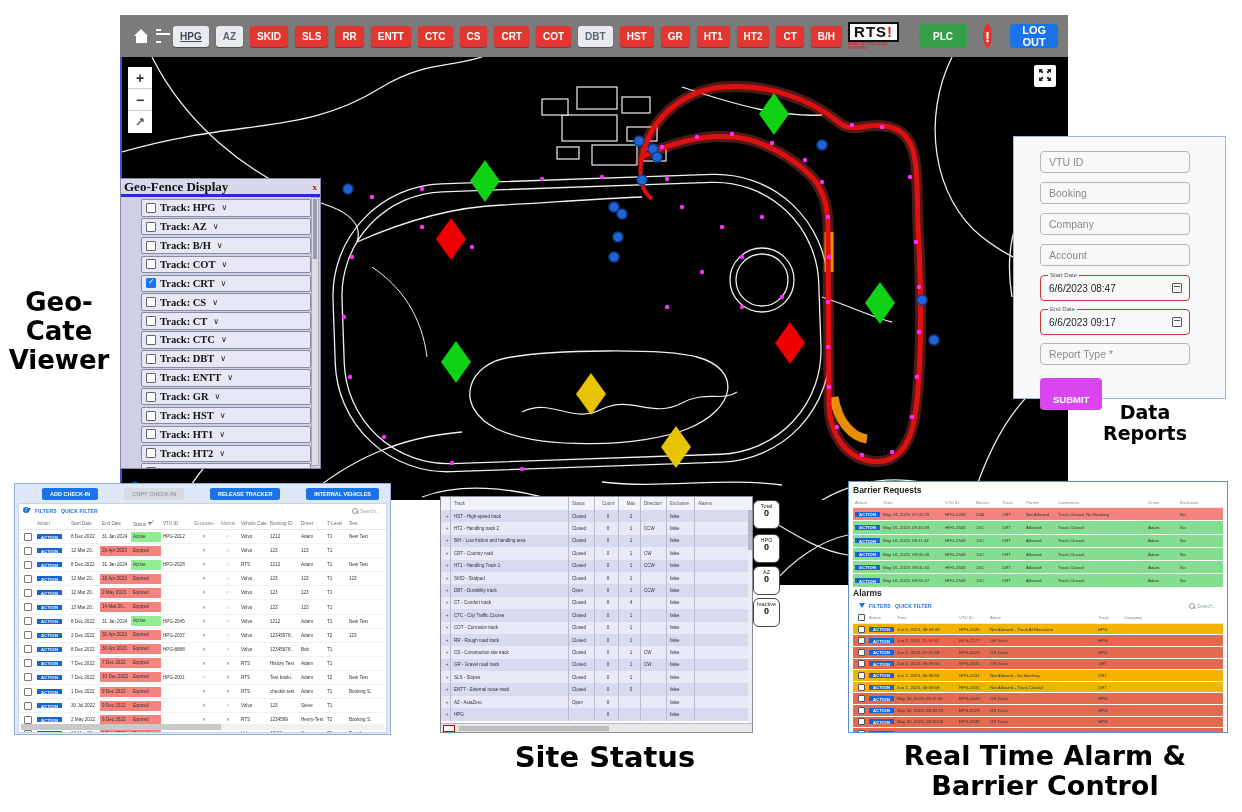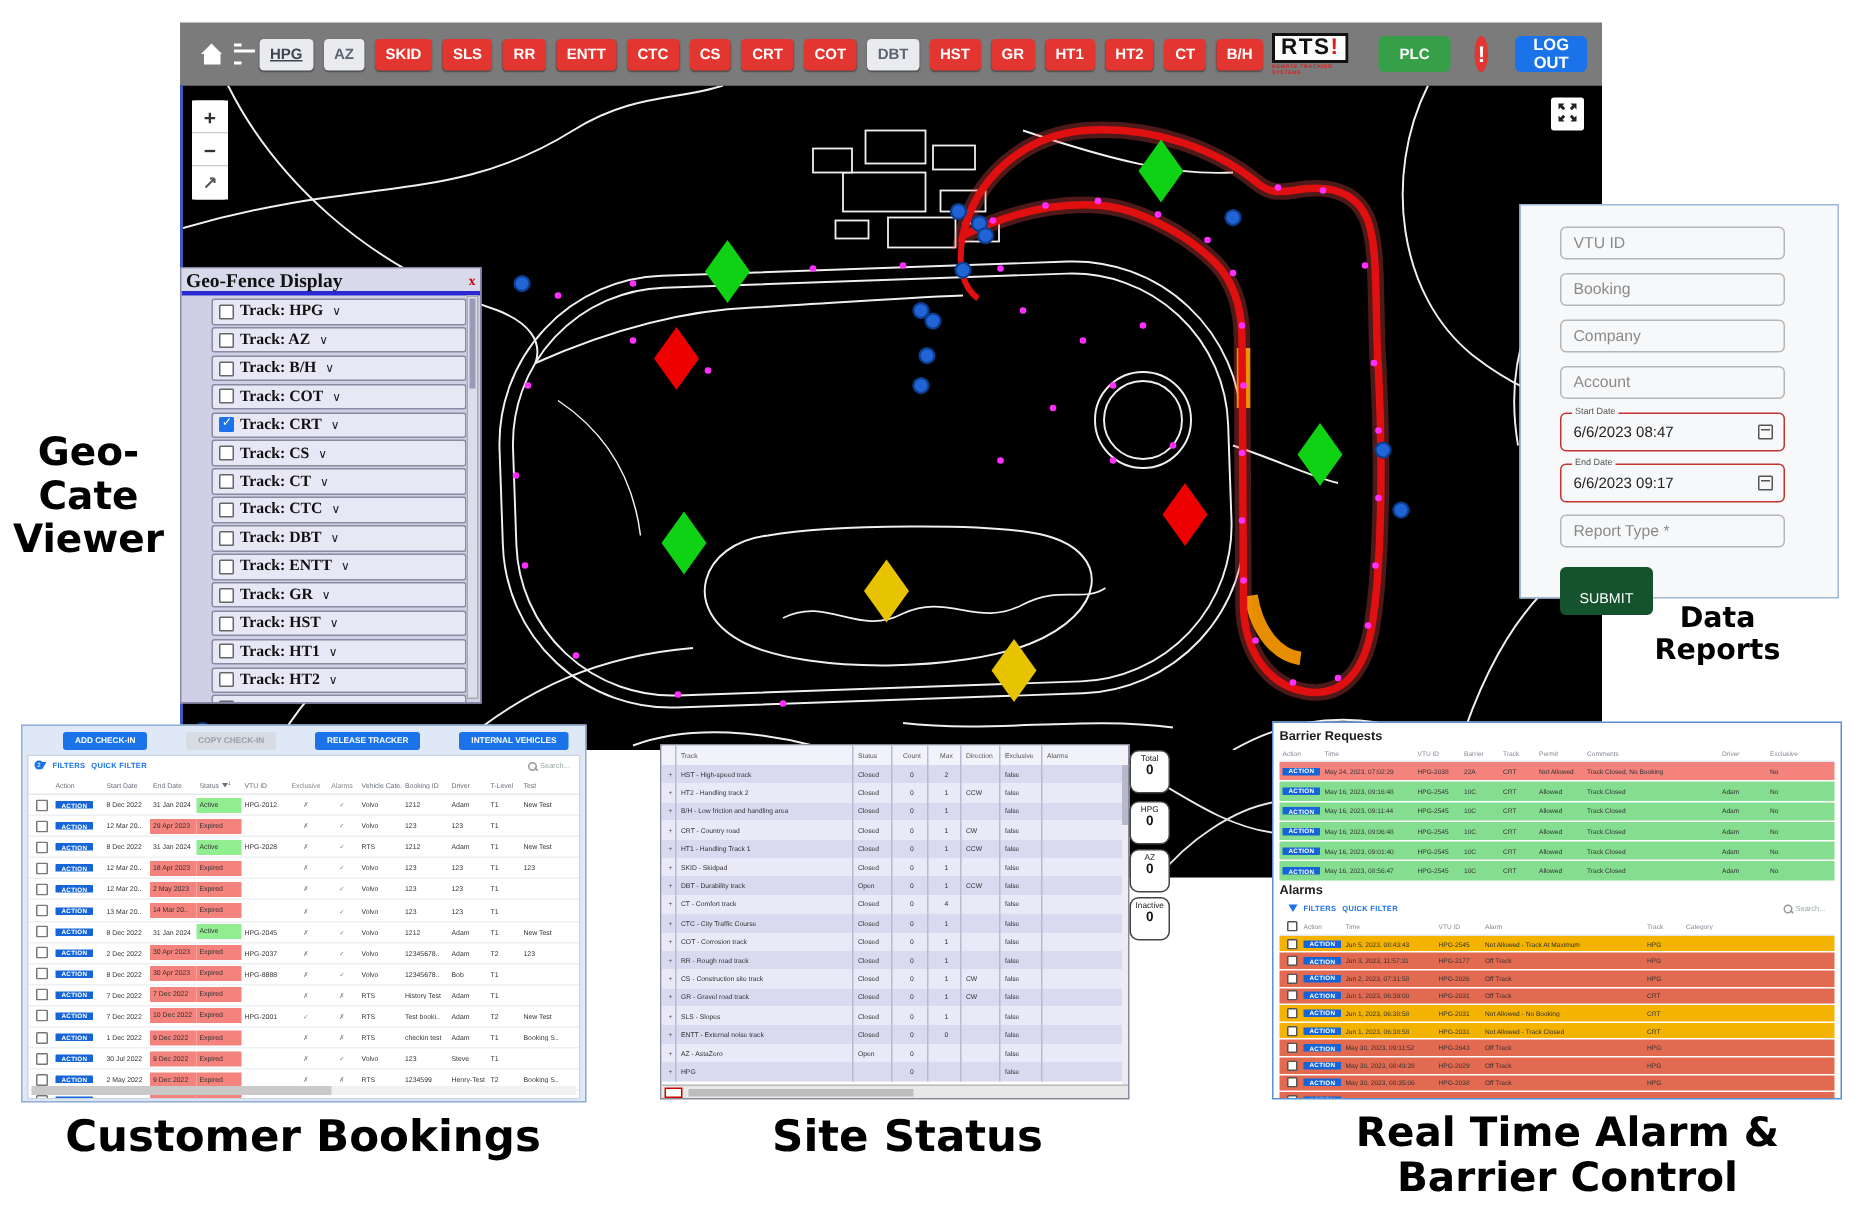--- a/index.html
+++ b/index.html
@@ -46,21 +46,21 @@
   .gf-thumb{width:4px;height:60px;background:#9a9ab8;margin:1px auto;}
   
   .reports{position:absolute;left:1013px;top:136px;width:213px;height:263px;background:#f7f8fa;border:1px solid #9fb8d8;box-sizing:border-box;padding:14px 0 0 26px;}
   .rp-input{display:block;width:150px;height:22px;border:1px solid #b6b6b6;border-radius:4px;background:#f7f8fa;margin-bottom:9px;font-size:10.5px;color:#333;padding:0 8px;box-sizing:border-box;font-family:"Liberation Sans",sans-serif;}
   .rp-input::placeholder{color:#8a8a8a;}
   .date-field{width:150px;height:26px;border:1.6px solid #c5352f;border-radius:4px;margin-bottom:8px;position:relative;box-sizing:border-box;background:#f7f8fa;}
   .date-legend{position:absolute;left:7px;top:-4px;font-size:6px;color:#555;background:#f7f8fa;padding:0 2px;}
   .date-value{position:absolute;left:8px;top:7px;font-size:10px;color:#222;}
   .cal-ic{position:absolute;right:7px;top:7px;width:10px;height:10px;border:1.2px solid #555;border-radius:1px;box-sizing:border-box;}
   .cal-ic:before{content:"";position:absolute;left:1px;top:2px;right:1px;height:1.2px;background:#555;}
-  .submit{background:#14532d;color:#fff;border:none;border-radius:4px;font-weight:normal;font-size:9.5px;height:22px;padding:16px 13px;margin-top:4px;cursor:pointer;}
+  .submit{background:#d946ef;color:#fff;border:none;border-radius:4px;font-weight:bold;font-size:9.5px;height:22px;padding:16px 13px;margin-top:4px;cursor:pointer;}
   
   .lbl{position:absolute;font-family:"DejaVu Sans",sans-serif;font-weight:bold;color:#000;text-align:center;line-height:1.12;}
   .lbl-gfv{left:0;top:288px;width:118px;font-size:26px;}
   .lbl-dr{left:1060px;top:402px;width:170px;font-size:19px;}
   .lbl-cb{left:13px;top:741px;width:378px;font-size:29px;}
   .lbl-ss{left:460px;top:741px;width:290px;font-size:29px;}
   .lbl-rt{left:860px;top:741px;width:370px;font-size:27px;}
   
   .bookings{position:absolute;left:14px;top:483px;width:377px;height:252px;background:#dfe8f6;border:1px solid #92aed2;box-sizing:border-box;padding:3px;}
   .bk-btns{display:flex;justify-content:space-between;padding:1px 8px 3px 24px;}
@@ -449,21 +449,20 @@
 
   <div class="lbl lbl-gfv">
     <div>Geo-</div>
     <div>Cate</div>
     <div>Viewer</div>
   </div>
   <div class="lbl lbl-dr">
     <div>Data</div>
     <div>Reports</div>
   </div>
-  <div class="lbl lbl-cb">Customer Bookings</div>
   <div class="lbl lbl-ss">Site Status</div>
   <div class="lbl lbl-rt">
     <div>Real Time Alarm &amp;</div>
     <div>Barrier Control</div>
   </div>
 
   <section class="bookings">
     <div class="bk-btns">
       <button class="bk-btn">ADD CHECK-IN</button>
       <button class="bk-btn disabled">COPY CHECK-IN</button>

